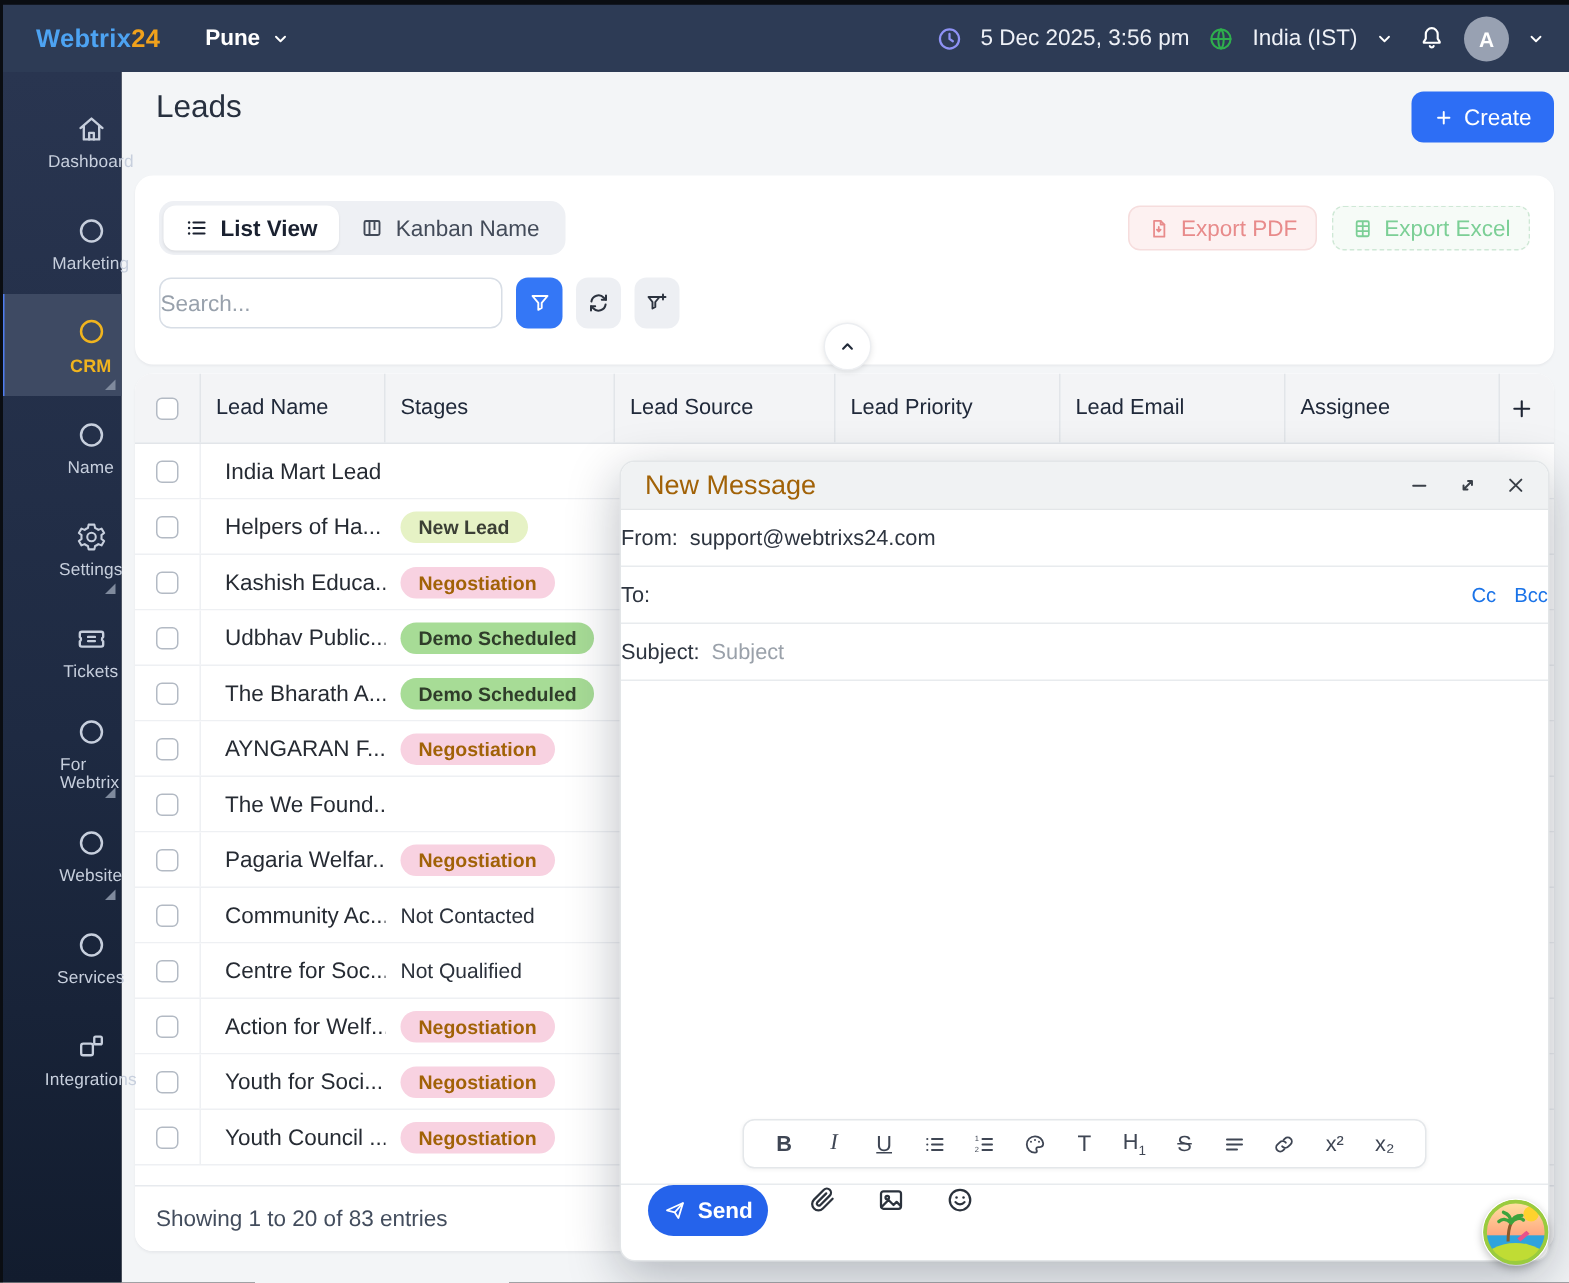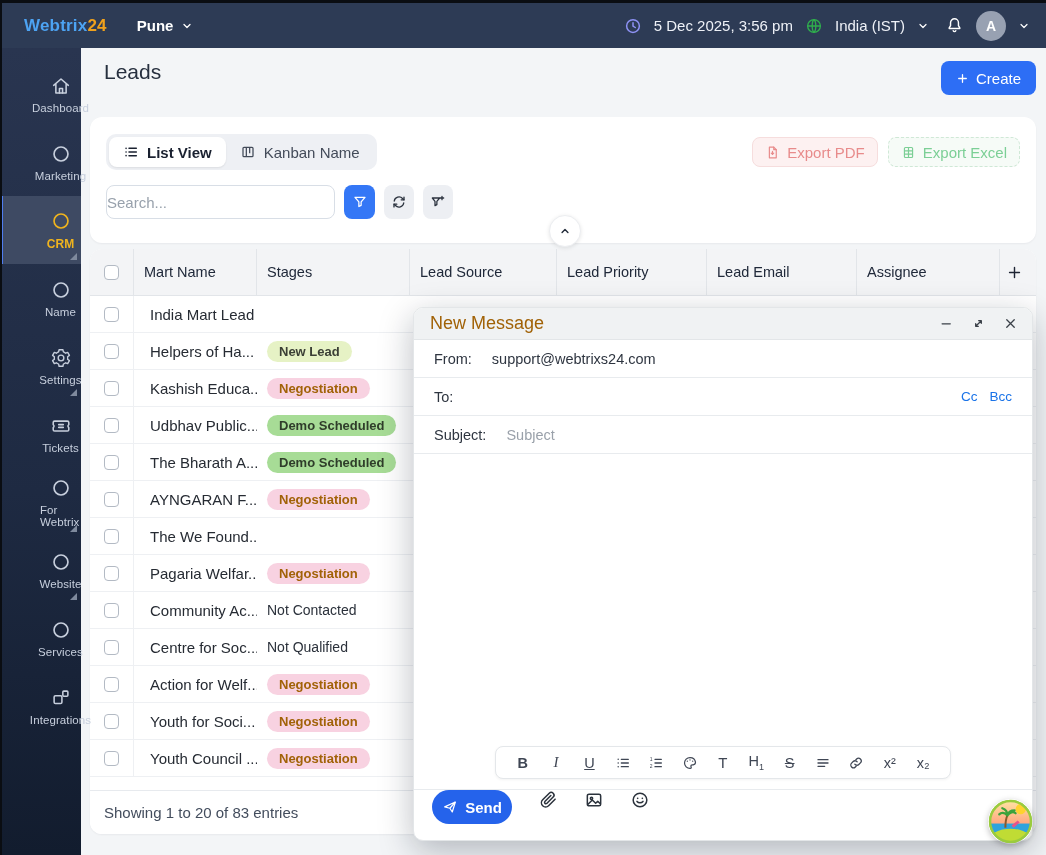--- a/index.html
+++ b/index.html
@@ -94,22 +94,22 @@
 
   
   .composer { position:absolute; left:413px; top:307px; width:620px; height:534px; background:#fff;
               border:1px solid #e3e6e8; border-radius:10px; z-index:40;
               box-shadow:0 10px 34px rgba(10,20,40,.28); display:flex; flex-direction:column; }
   .cmp-head { height:32px; background:#f0f2f3; border-bottom:1px solid #e3e6e8;
               border-radius:9px 9px 0 0; display:flex; align-items:center; padding:0 14px 0 16px; }
   .cmp-title { font-size:18px; color:#a16207; }
   .cmp-ctrls { margin-left:auto; display:flex; align-items:center; gap:17px; color:#3a4048; }
   .cmp-ctrls span { display:flex; cursor:pointer; }
-  .cmp-row { height:38px; display:flex; align-items:center; padding:0 20px; border-bottom:1px solid #e8ebee;
-             font-size:14.5px; color:#2e3540;gap:12px; }
+  .cmp-row { height:38px; display:flex; align-items:center; padding:0 0; border-bottom:1px solid #e8ebee;
+             font-size:14.5px; color:#2e3540; }
   .cmp-row .lbl { margin-right:8px; }
   .cmp-val { color:#2e3540; }
   .cmp-to-input { flex:1; border:none; outline:none; font-size:14.5px; font-family:inherit; color:#2e3540; }
   .ccbcc { margin-left:auto; display:flex; gap:12px; }
   .ccbcc a { color:#1a73e8; font-size:13.5px; text-decoration:none; cursor:pointer; }
   .cmp-subject-input { flex:1; border:none; outline:none; font-size:14.5px; font-family:inherit; color:#2e3540; }
   .cmp-subject-input::placeholder { color:#9aa1aa; }
   .cmp-body { flex:1; position:relative; }
   .fmt-bar { position:absolute; left:81px; right:81px; bottom:10px; height:33px; background:#fff;
              border:1px solid #e4e7ea; border-radius:8px; box-shadow:0 1px 3px rgba(0,0,0,.05);
@@ -363,21 +363,21 @@
           <path d="M7 14.5l5-5 5 5"></path>
         </svg>
       </span>
   </button>
 
   <section class="table-card">
     <div class="tgrid thead">
       <div class="th cb-cell">
           <div class="cb"></div>
         </div>
-      <div class="th">Mart Name</div>
+      <div class="th">Lead Name</div>
       <div class="th">Stages</div>
       <div class="th">Lead Source</div>
       <div class="th">Lead Priority</div>
       <div class="th">Lead Email</div>
       <div class="th">Assignee</div>
       <div class="th">
         <button class="add-col">
           <span class="ic">
               <svg width="17" height="17" viewBox="0 0 24 24" fill="none" stroke="#1e2534" stroke-width="2" stroke-linecap="round">
                 <path d="M12 5v14M5 12h14"></path>

